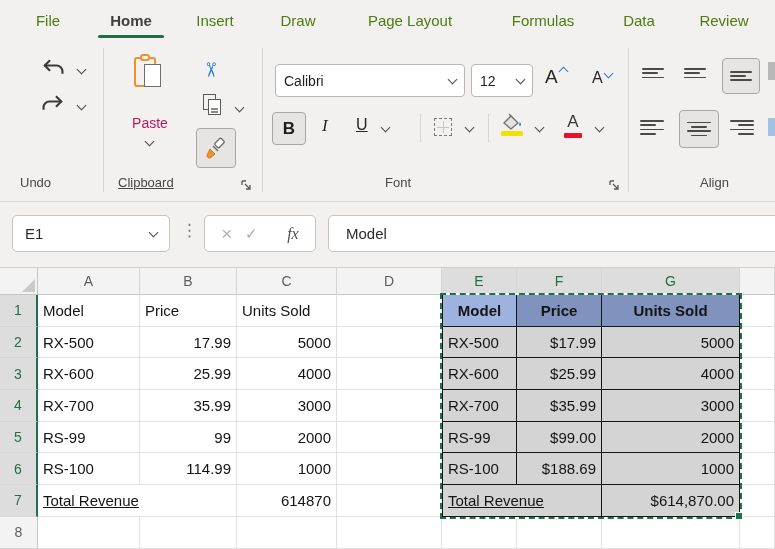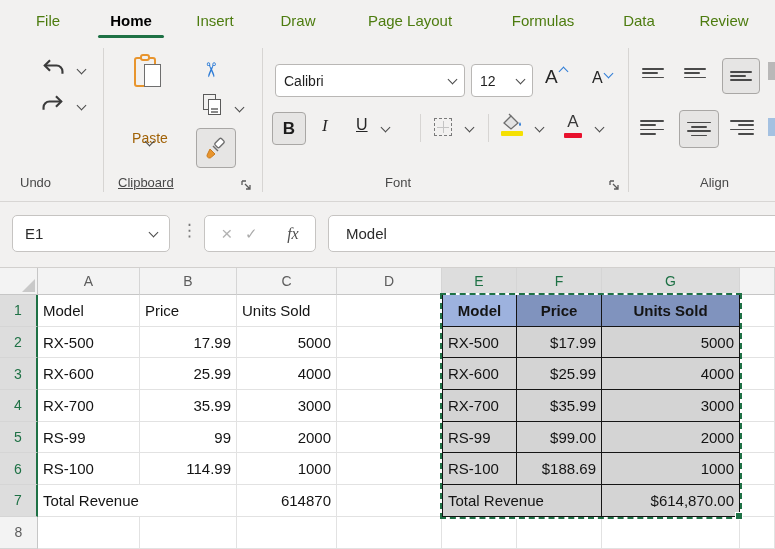--- a/index.html
+++ b/index.html
@@ -5,21 +5,21 @@
   * { margin:0; padding:0; box-sizing:border-box; }
   html,body { background:#fff; }
   .screen {
     position:relative; width:775px; height:549px; overflow:hidden;
     font-family:"Liberation Sans", sans-serif; color:#222; background:#F2F1F0;
   }
   
   .tabbar { position:absolute; left:0; top:0; width:775px; height:40px; background:#F2F1F0; }
   .tab { position:absolute; top:0; height:40px; display:flex; align-items:center; justify-content:center;
          font-size:15px; color:#4d7c0f; cursor:default; }
-  .tab.active { font-weight:bold; color:#000000; }
+  .tab.active { font-weight:bold; color:#404040; }
   .tab.active::after { content:""; position:absolute; left:-2px; right:-2px; bottom:2px; height:3px;
          background:#1E7145; border-radius:2px; }
   
   .ribbon { position:absolute; left:0; top:40px; width:775px; height:162px; background:#F2F1F0;
             border-bottom:1px solid #D8D6D4; }
   .gdiv { position:absolute; top:8px; height:144px; width:1px; background:#D7D5D3; }
   .glabel { position:absolute; top:135px; height:20px; font-size:13px; color:#484848; text-align:left; }
   .launcher { position:absolute; width:14px; height:14px; }
   .chv { width:7px; height:7px; border-right:1.5px solid #4a4a4a; border-bottom:1.5px solid #4a4a4a;
          display:inline-block; transform:rotate(45deg); }
@@ -64,21 +64,21 @@
   .corner::after { content:""; position:absolute; right:2px; bottom:2px; width:0; height:0;
                    border-bottom:13px solid #C9C9C9; border-left:13px solid transparent; }
   .gc { background:#fff; border-right:1px solid #E2E2E2; border-bottom:1px solid #E2E2E2;
         display:flex; align-items:center; font-size:15px; color:#141414; padding:0 5px; overflow:hidden; white-space:nowrap; }
   .num { justify-content:flex-end; }
   .q { background:#D4D4D4; border-right:1px solid #151515; border-bottom:1px solid #151515; }
   .colE { border-left:1.5px solid #151515; }
   .hdrc { font-weight:bold; justify-content:center; padding:0 2px; }
   .h1 { background:#9DB2DE; }
   .h2 { background:#8093BE; }
-  .span2 { grid-column:span 2; }
+  .span2 { grid-column:span 2;text-decoration:underline; }
   
   .ants-w { position:absolute; left:440px; top:25px; width:302px; height:226px; border:2px solid #fff; pointer-events:none; }
   .ants-g { position:absolute; left:440px; top:25px; width:302px; height:226px; border:2px dashed #1E7145; pointer-events:none; }
   .fillhandle { position:absolute; left:735px; top:244px; width:8px; height:8px; background:#1E7145; border:1.5px solid #fff; }
   .frag { position:absolute; background:#9a9a9a; opacity:.65; }
 </style>
 </head>
 <body>
 
 <div class="screen">
@@ -131,21 +131,21 @@
     <span class="chv" style="position:absolute;left:78px;top:62px;"></span>
     <div class="glabel" style="left:20px;width:80px;">Undo</div>
 
     <div style="position:absolute;left:134px;top:14px;">
       <div class="clipb">
         <div class="board"></div>
           <div class="clip"></div>
           <div class="page"></div>
       </div>
     </div>
-    <div style="position:absolute;left:120px;top:90px;width:60px;text-align:center;font-size:14px;color:#a16207;">Paste</div>
+    <div style="position:absolute;left:120px;top:75px;width:60px;text-align:center;font-size:14px;color:#be185d;">Paste</div>
     <span class="chv" style="position:absolute;left:146px;top:98px;"></span>
 
     <div style="position:absolute;left:203px;top:18px;font-size:20px;color:#2E7CD6;transform:rotate(90deg);"><span>✂</span></div>
     <div style="position:absolute;left:203px;top:54px;">
       <div class="copyic">
           <div class="p1"></div>
           <div class="p2"></div>
         </div>
     </div>
     <span class="chv" style="position:absolute;left:236px;top:64px;"></span>

